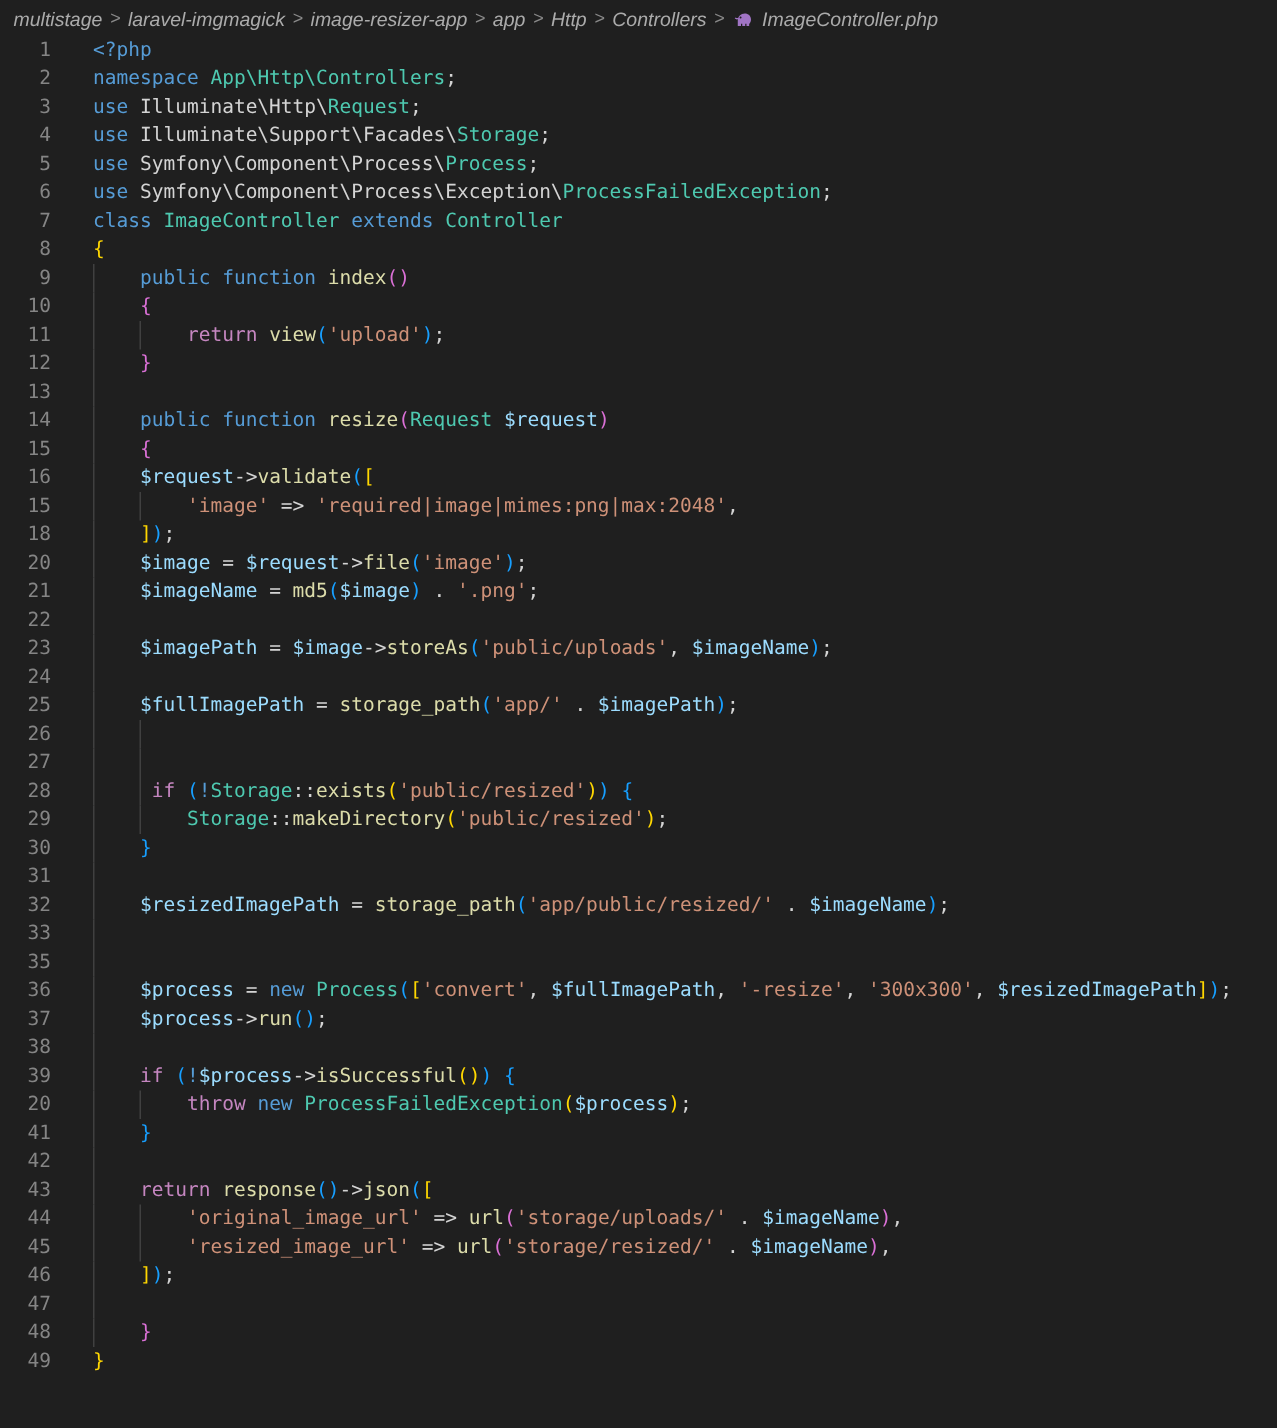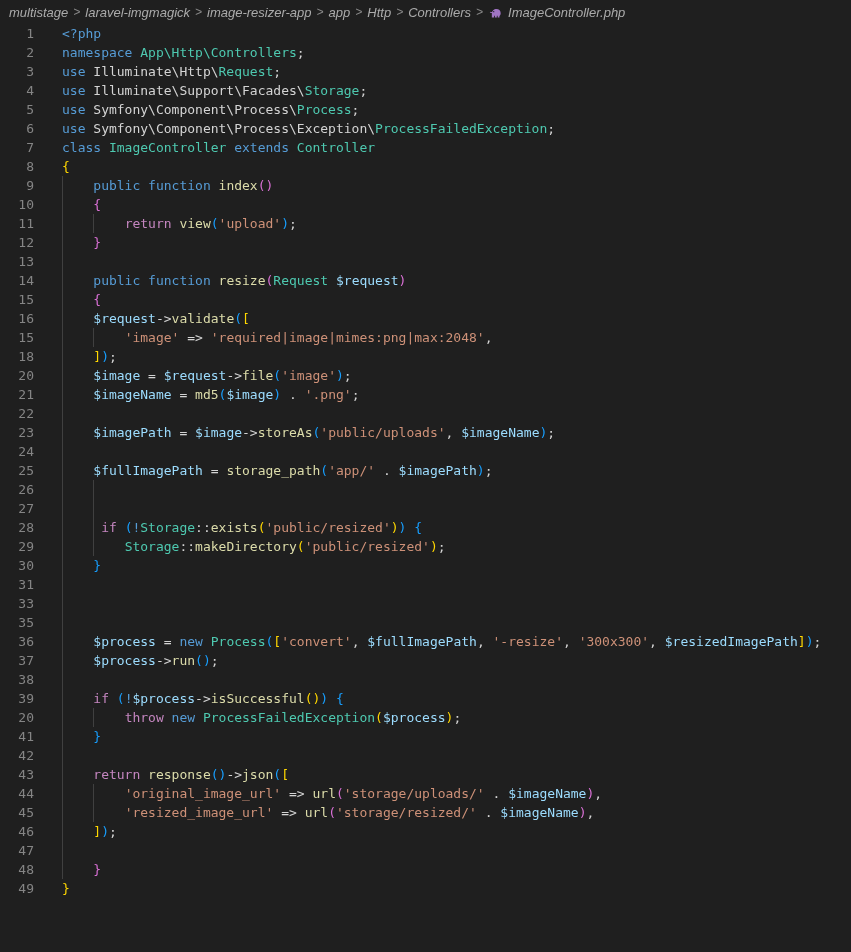--- a/index.html
+++ b/index.html
@@ -199,20 +199,25 @@
       <span class="ln">30</span>
       <span class="guide" style="left: 62px;"></span>
       <span class="code"><span class="tk-pun">    </span><span class="tk-b3">}</span></span>
     </div>
     <div class="row">
       <span class="ln">31</span>
       <span class="guide" style="left: 62px;"></span>
       <span class="code"></span>
     </div>
     <div class="row">
+      <span class="ln">32</span>
+      <span class="guide" style="left: 62px;"></span>
+      <span class="code"><span class="tk-pun">    </span><span class="tk-var">$resizedImagePath</span><span class="tk-pun"> = </span><span class="tk-fn">storage_path</span><span class="tk-b3">(</span><span class="tk-str">'app/public/resized/'</span><span class="tk-pun"> . </span><span class="tk-var">$imageName</span><span class="tk-b3">)</span><span class="tk-pun">;</span></span>
+    </div>
+    <div class="row">
       <span class="ln">33</span>
       <span class="guide" style="left: 62px;"></span>
       <span class="code"></span>
     </div>
     <div class="row">
       <span class="ln">35</span>
       <span class="guide" style="left: 62px;"></span>
       <span class="code"></span>
     </div>
     <div class="row">

